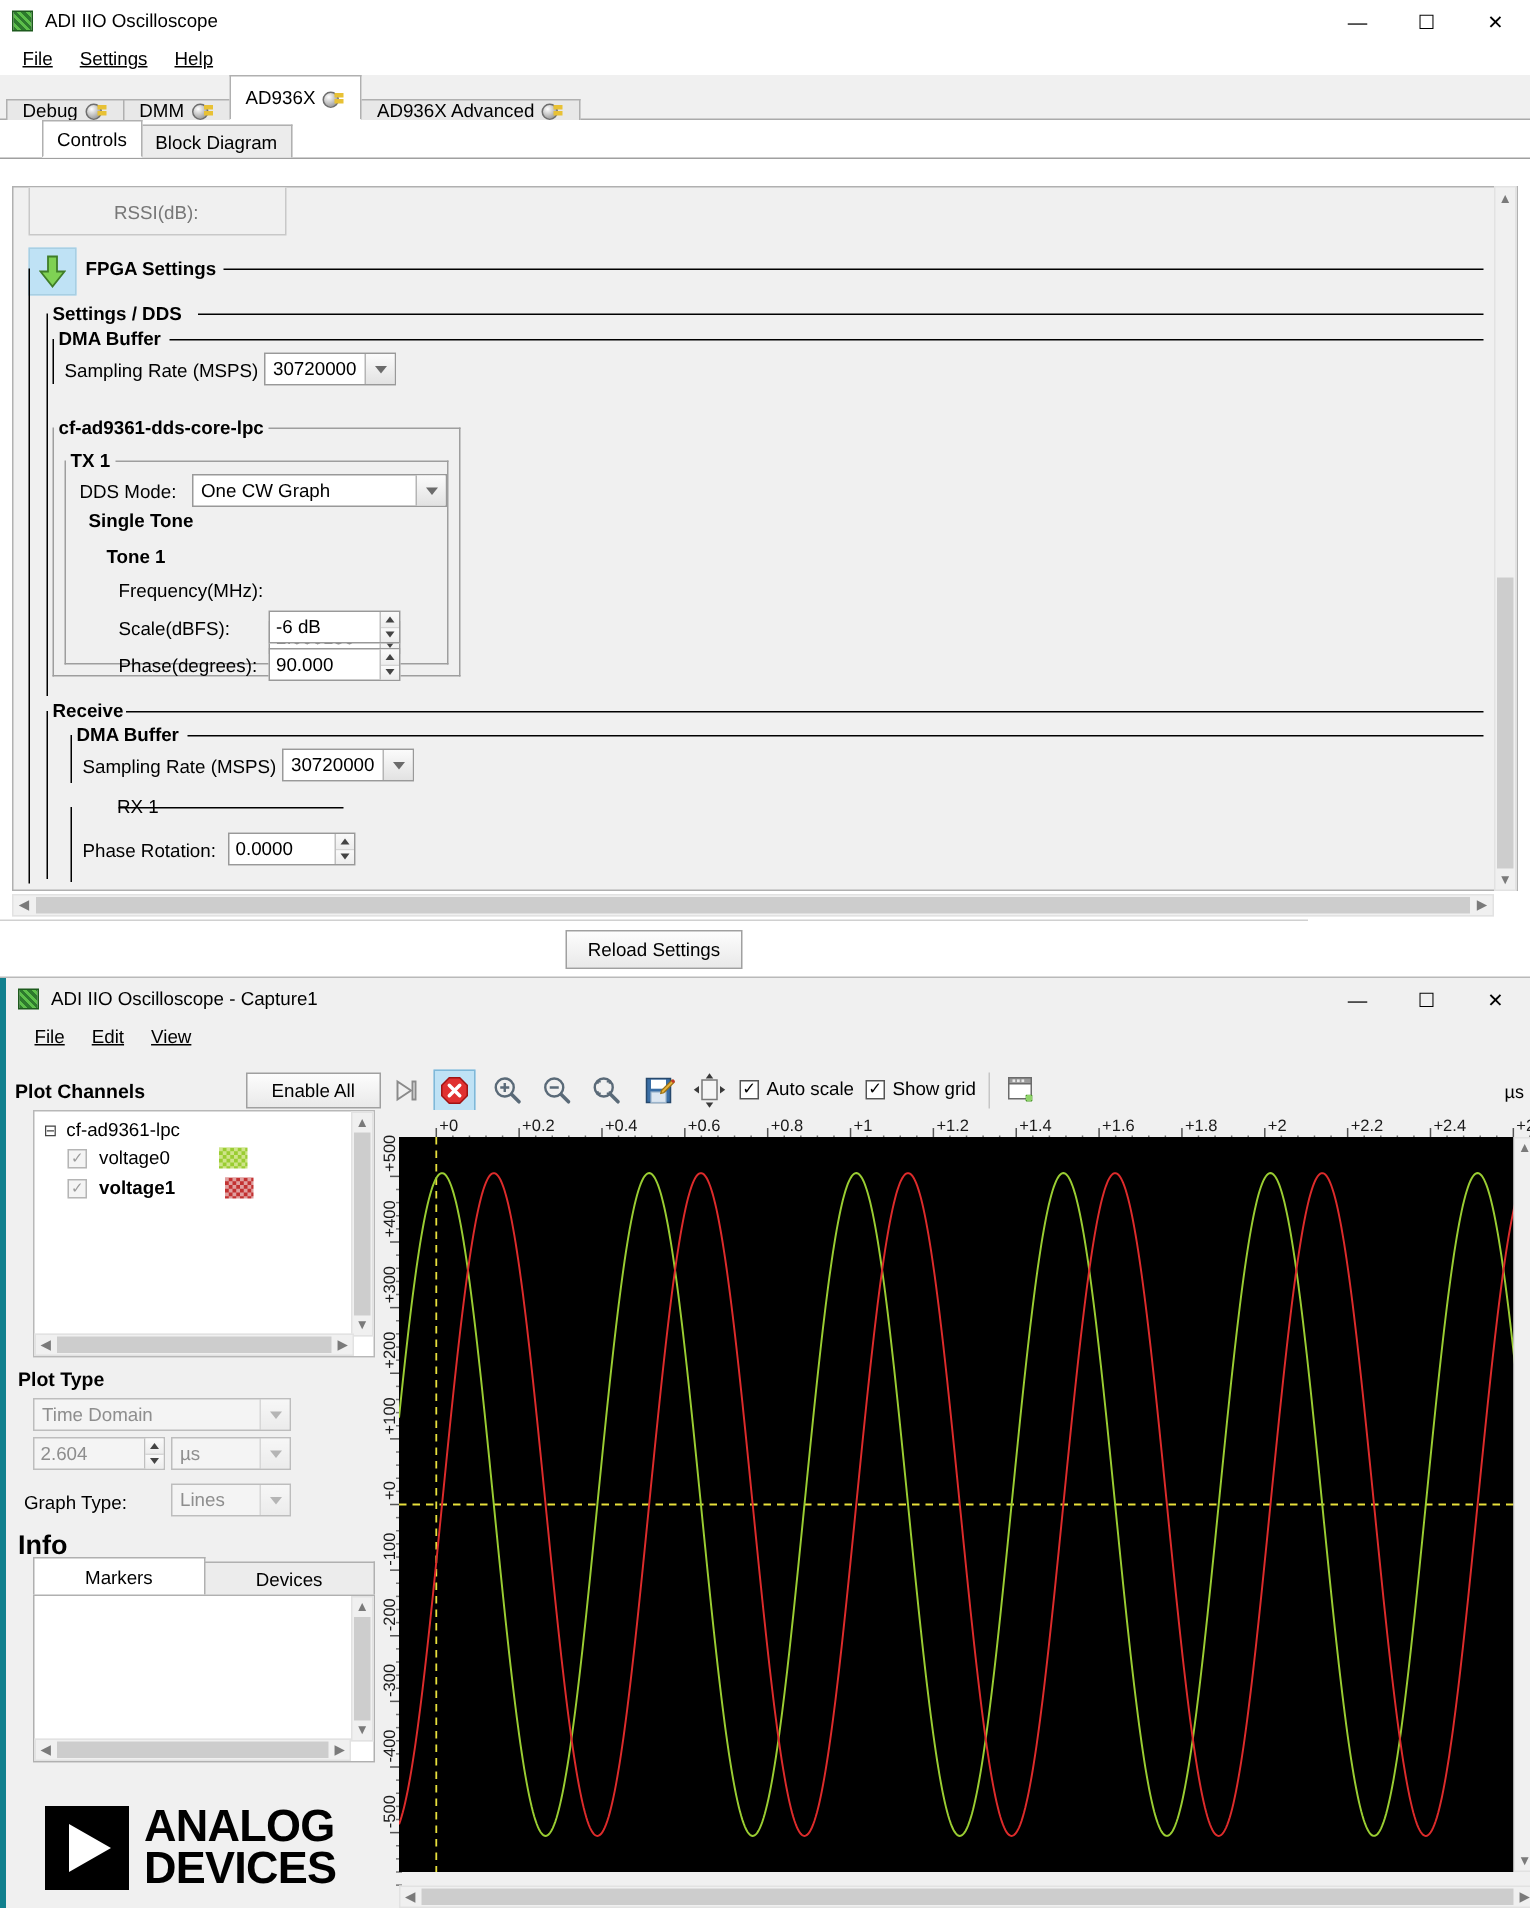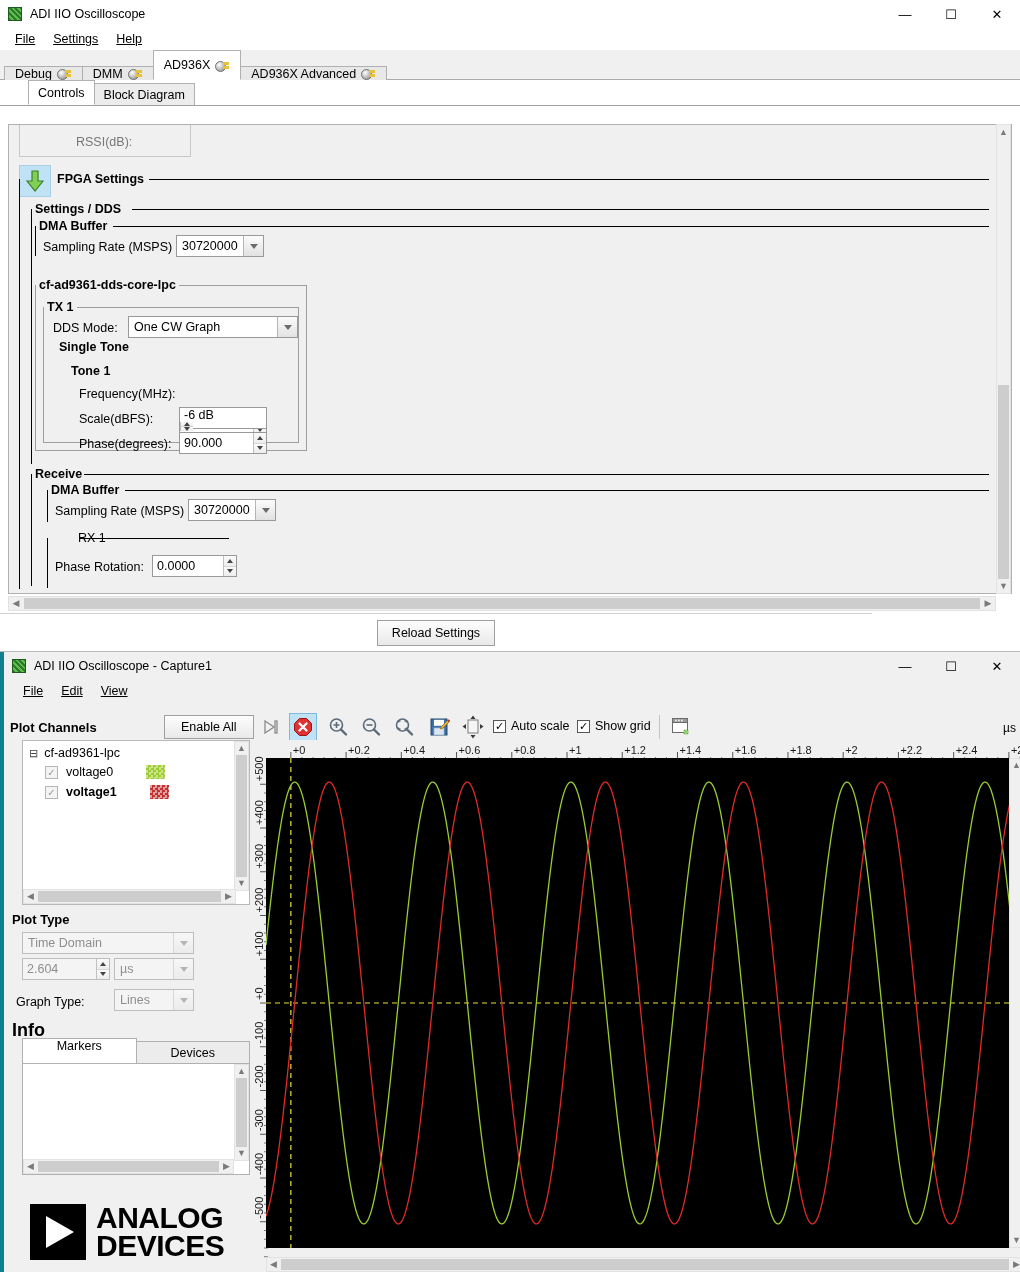--- a/index.html
+++ b/index.html
@@ -174,21 +174,21 @@
     <span style="position:absolute;left:70px;top:262px;">Frequency(MHz):</span>
     <div class="spin" style="position:absolute;left:170px;top:257px;width:88px;margin-top:32px;">
       <span class="val">2.000186</span>
       <span class="btns">
           <div class="up"></div>
           <div class="dn"></div>
         </span>
     </div>
 
     <span style="position:absolute;left:70px;top:287px;">Scale(dBFS):</span>
-    <div class="spin" style="position:absolute;left:170px;top:282px;width:88px;flex-direction:column;">
+    <div class="spin" style="position:absolute;left:170px;top:282px;width:88px;">
       <span class="val">-6 dB</span>
       <span class="btns">
           <div class="up"></div>
           <div class="dn"></div>
         </span>
     </div>
 
     <span style="position:absolute;left:70px;top:312px;">Phase(degrees):</span>
     <div class="spin" style="position:absolute;left:170px;top:307px;width:88px;">
       <span class="val">90.000</span>
@@ -400,21 +400,21 @@
   </div>
   <span style="position:absolute;top:343px;left:12px;">Graph Type:</span>
   <div class="combo" style="position:absolute;top:337px;left:110px;width:80px;background:#f4f4f4;border-color:#bdbdbd;">
     <span class="val" style="color:#8e8e8e;">Lines</span>
     <span class="arw" style="opacity:.45;"></span>
   </div>
 
   <span style="position:absolute;top:368px;left:8px;font-weight:bold;font-size:18px;">Info</span>
   <div style="position:absolute;top:386px;left:18px;width:228px;height:195px;">
     <div style="display:flex;align-items:flex-end;height:26px;">
-      <div style="flex:1;height:26px;background:#fff;border:1px solid #b0b0b0;border-bottom:none;display:flex;align-items:flex-start;justify-content:center;">
+      <div style="flex:1;height:26px;background:#fff;border:1px solid #b0b0b0;border-bottom:none;display:flex;align-items:center;justify-content:center;">
         <span>Markers</span>
       </div>
       <div style="flex:1;height:23px;background:#ececec;border:1px solid #b0b0b0;border-bottom:none;margin-left:-1px;display:flex;align-items:center;justify-content:center;">
         <span>Devices</span>
       </div>
     </div>
     <div style="position:relative;height:112px;border:1px solid #b0b0b0;background:#fff;margin-top:-1px;">
       <div style="position:absolute;left:0;top:0;right:15px;bottom:15px;"></div>
       <div class="sb-v" style="position:absolute;right:0;top:0;height:97px;">
         <div class="sb-arr" style="height:13px;">▲</div>

